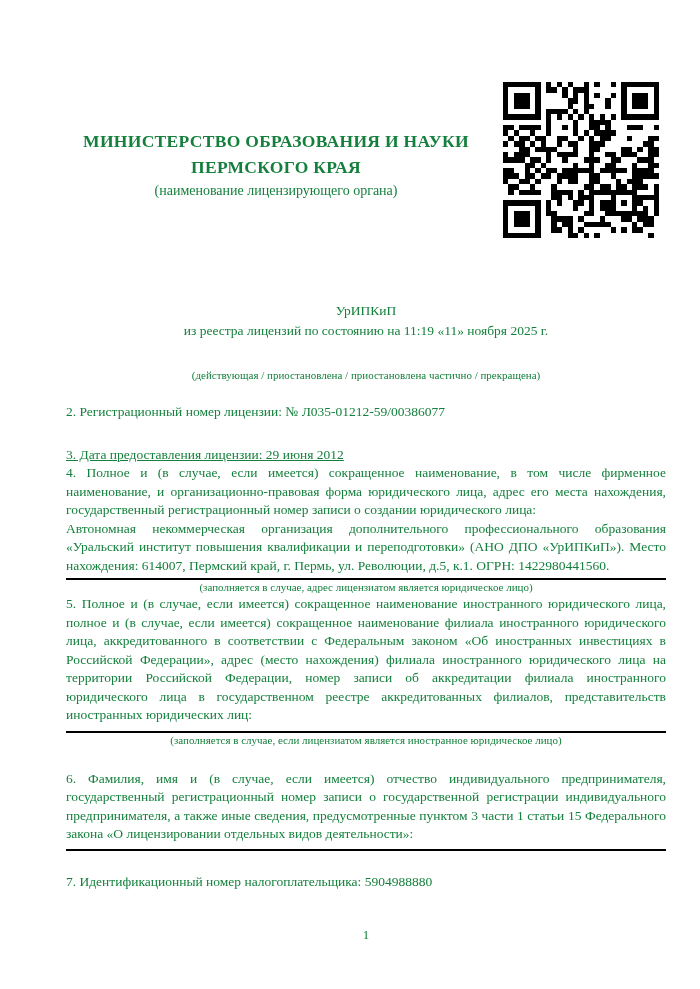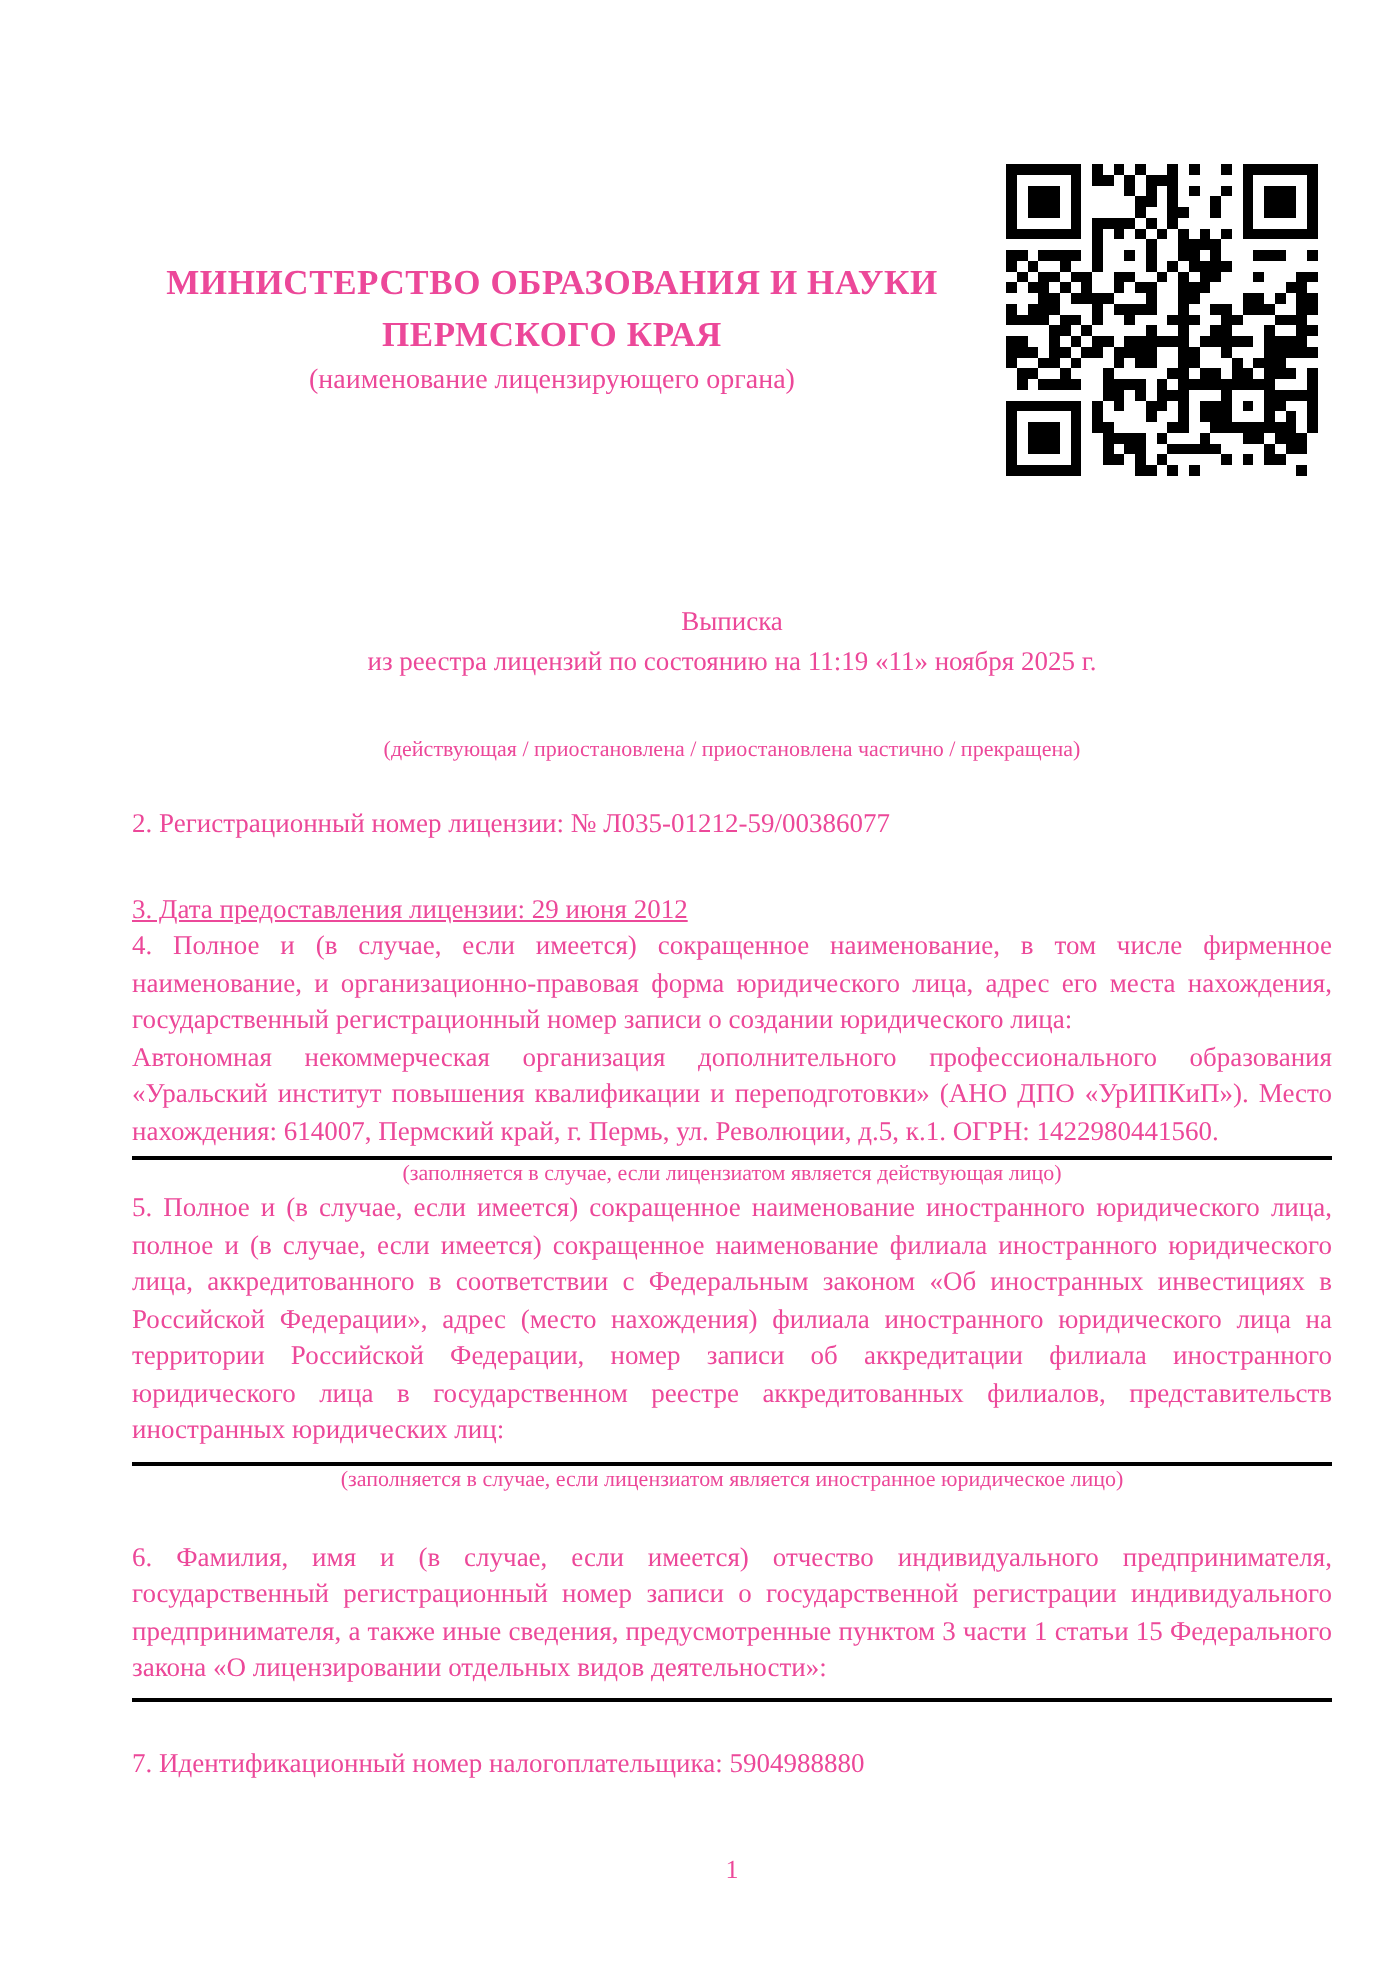--- a/index.html
+++ b/index.html
@@ -1,21 +1,21 @@
 <!DOCTYPE html>
 <html><head>
 <meta charset="utf-8">
 <style>
   html, body { margin: 0; padding: 0; background: #ffffff; }
   .page {
     position: relative;
     width: 700px;
     height: 989px;
     background: #ffffff;
-    color: #ec4899;
+    color: #15803d;
     font-family: "Liberation Serif", serif;
     font-size: 13.5px;
     line-height: 18.5px;
     overflow: hidden;
   }
   
   .ministry {
     position: absolute;
     top: 128px;
     left: 66px;
@@ -516,36 +516,36 @@
       <rect x="5" y="28" width="1" height="1"></rect>
       <rect x="6" y="28" width="1" height="1"></rect>
       <rect x="12" y="28" width="1" height="1"></rect>
       <rect x="13" y="28" width="1" height="1"></rect>
       <rect x="15" y="28" width="1" height="1"></rect>
       <rect x="17" y="28" width="1" height="1"></rect>
       <rect x="27" y="28" width="1" height="1"></rect>
     </svg>
 
   <div class="doc-title">
-    <div>Выписка</div>
+    <div>УрИПКиП</div>
     <div>из реестра лицензий по состоянию на 11:19 «11» ноября 2025 г.</div>
   </div>
 
   <div class="main">
 
     <div class="cap">(действующая / приостановлена / приостановлена частично / прекращена)</div>
 
     <p class="item mt20">2. Регистрационный номер лицензии: № Л035-01212-59/00386077</p>
 
     <p class="item mt14">3. Дата предоставления лицензии: 29 июня 2012</p>
 
     <p class="item just mt13">4. Полное и (в случае, если имеется) сокращенное наименование, в том числе фирменное наименование, и организационно-правовая форма юридического лица, адрес его места нахождения, государственный регистрационный номер записи о создании юридического лица:</p>
     <p class="item just">Автономная некоммерческая организация дополнительного профессионального образования «Уральский институт повышения квалификации и переподготовки» (АНО ДПО «УрИПКиП»). Место нахождения: 614007, Пермский край, г. Пермь, ул. Революции, д.5, к.1. ОГРН: 1422980441560.</p>
     <div class="rule rule-tight"></div>
-    <div class="cap">(заполняется в случае, если лицензиатом является действующая лицо)</div>
+    <div class="cap">(заполняется в случае, адрес лицензиатом является юридическое лицо)</div>
 
     <p class="item just mt12">5. Полное и (в случае, если имеется) сокращенное наименование иностранного юридического лица, полное и (в случае, если имеется) сокращенное наименование филиала иностранного юридического лица, аккредитованного в соответствии с Федеральным законом «Об иностранных инвестициях в Российской Федерации», адрес (место нахождения) филиала иностранного юридического лица на территории Российской Федерации, номер записи об аккредитации филиала иностранного юридического лица в государственном реестре аккредитованных филиалов, представительств иностранных юридических лиц:</p>
     <div class="rule rule-gap6"></div>
     <div class="cap">(заполняется в случае, если лицензиатом является иностранное юридическое лицо)</div>
 
     <p class="item just mt22">6. Фамилия, имя и (в случае, если имеется) отчество индивидуального предпринимателя, государственный регистрационный номер записи о государственной регистрации индивидуального предпринимателя, а также иные сведения, предусмотренные пунктом 3 части 1 статьи 15 Федерального закона «О лицензировании отдельных видов деятельности»:</p>
     <div class="rule rule-gap5"></div>
 
     <p class="item mt22">7. Идентификационный номер налогоплательщика: 5904988880</p>
 

